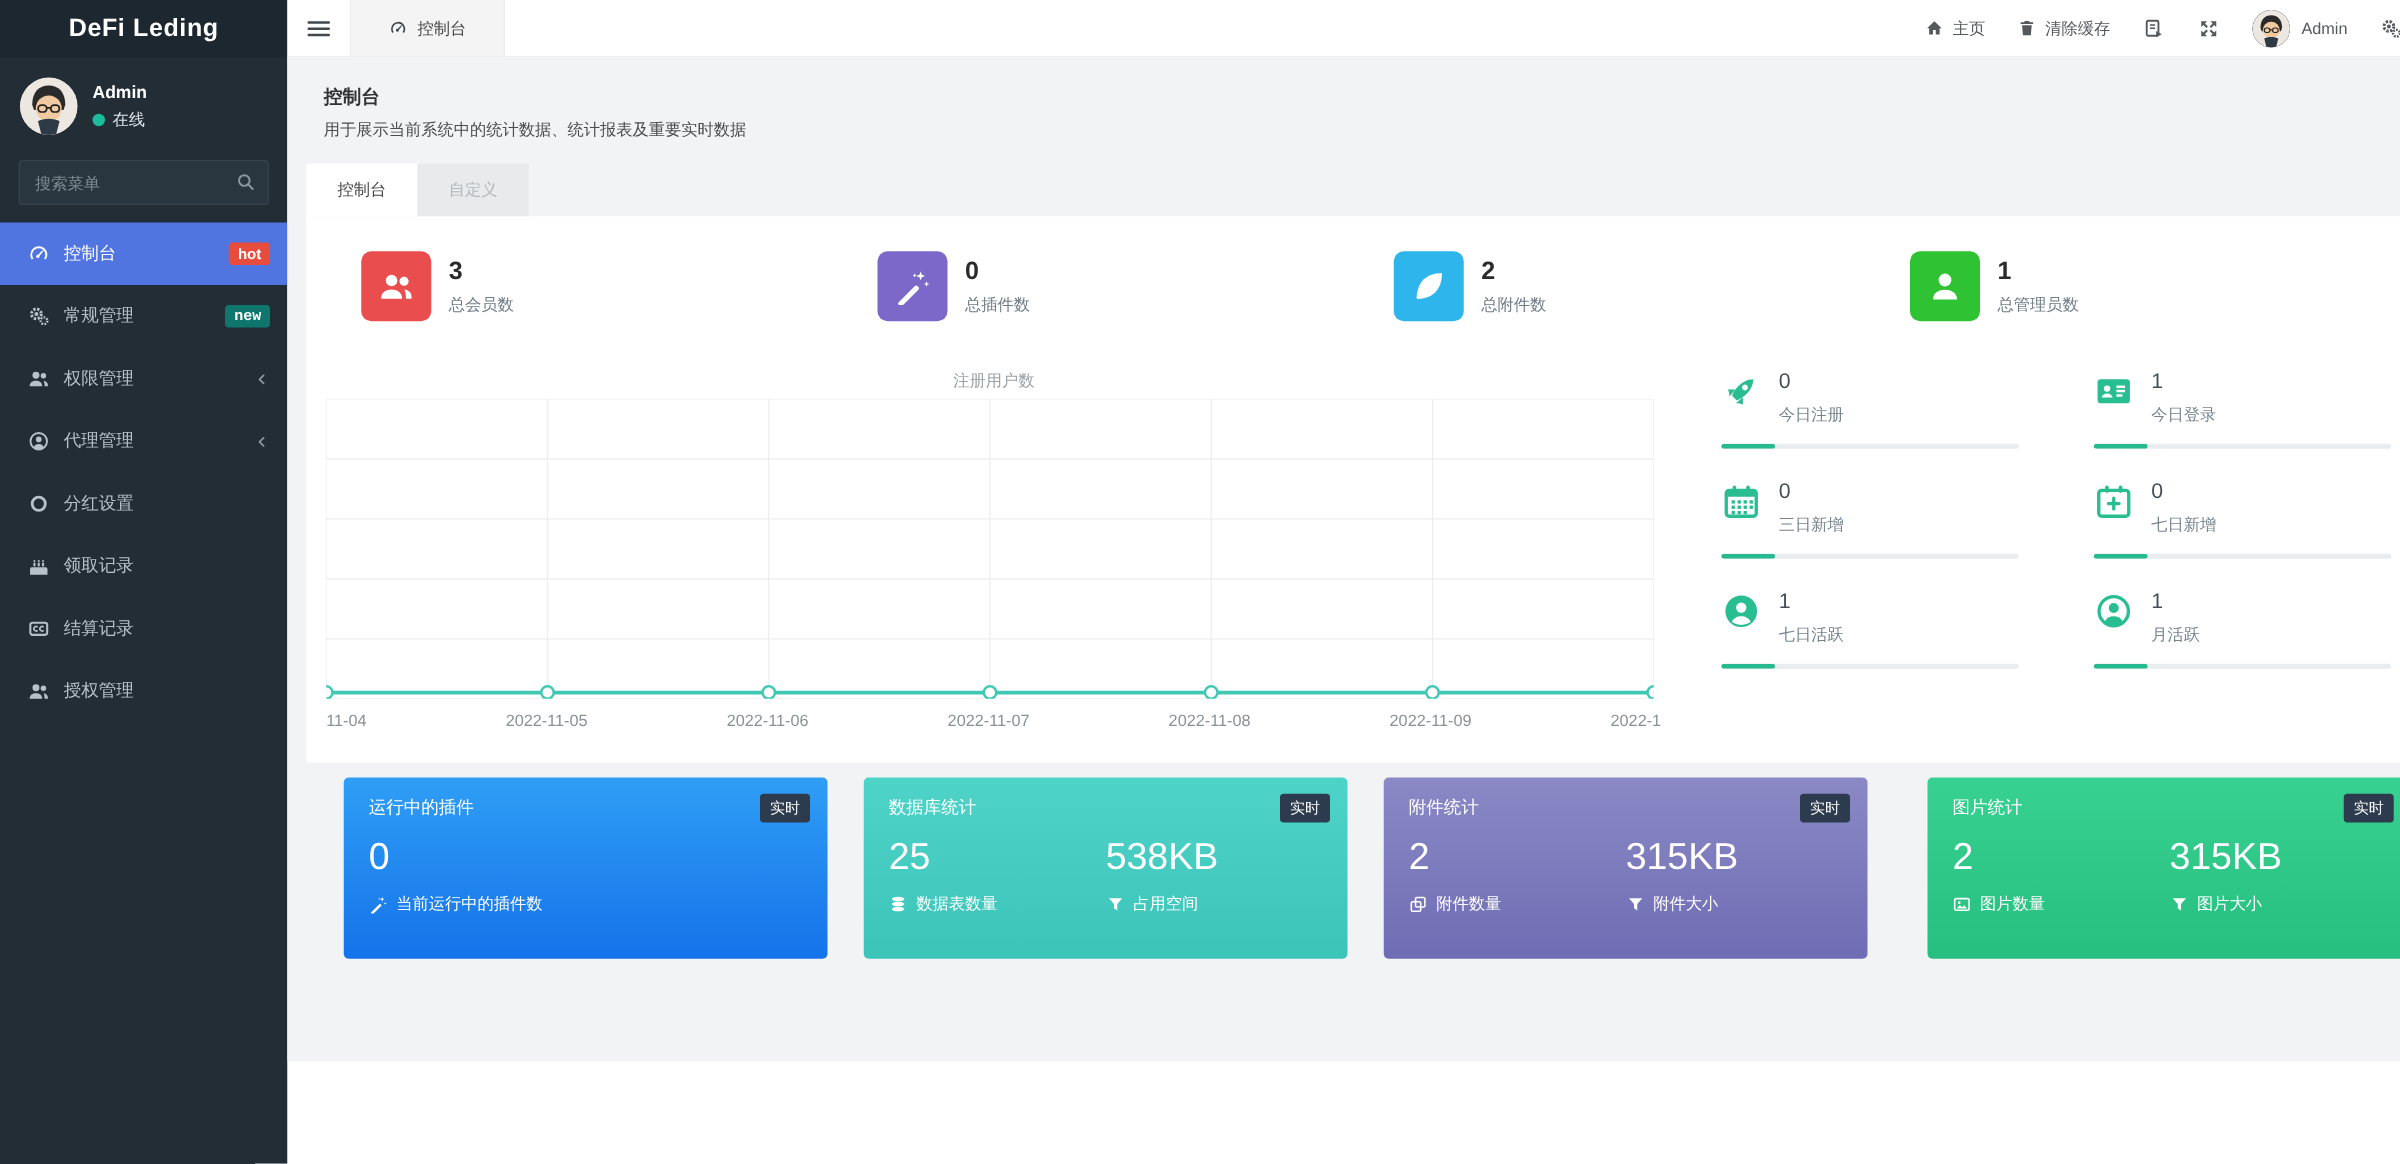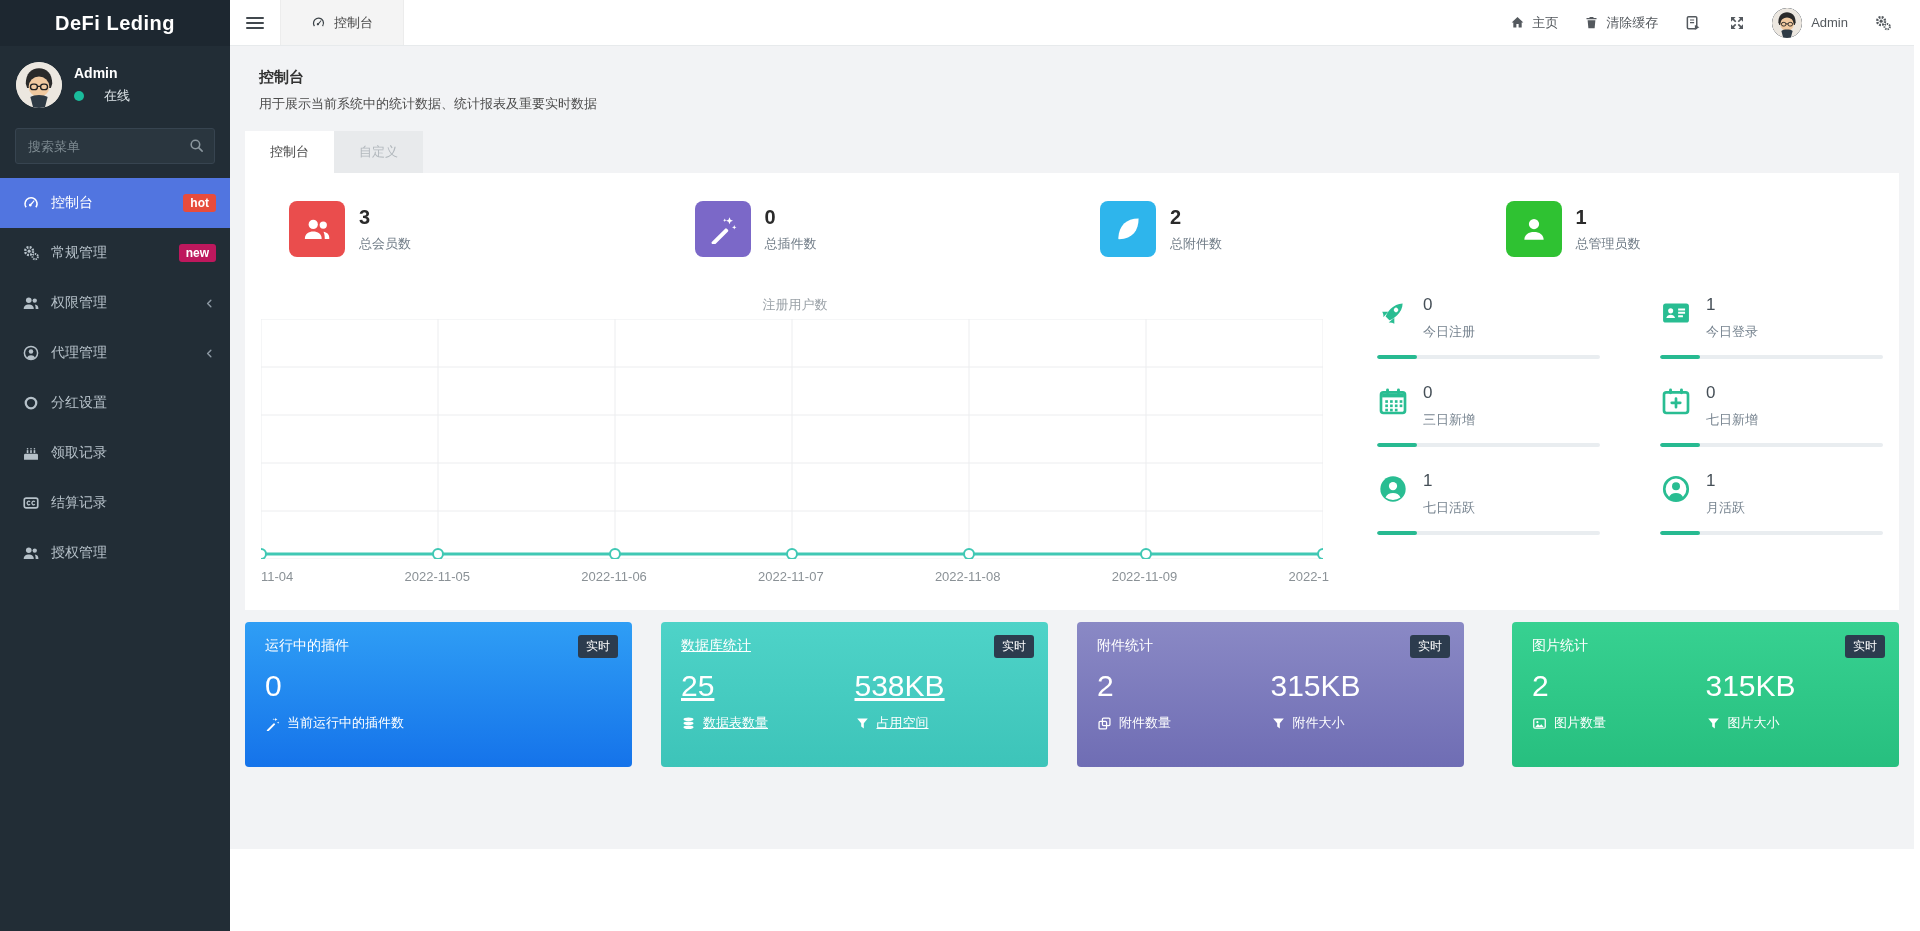--- a/index.html
+++ b/index.html
@@ -6,34 +6,34 @@
   html,body { width:1920px; height:931px; overflow:hidden; }
   body { font-family:"Liberation Sans","DejaVu Sans",sans-serif; font-size:14px; color:#333; background:#fff; }
   .app { display:flex; width:1608px; height:931px; }
 
   
   .sidebar { width:230px; min-width:230px; height:931px; background:#222d36; display:flex; flex-direction:column; }
   .logo { height:46px; background:#1d2730; color:#fff; font-size:20px; font-weight:bold; display:flex; align-items:center; justify-content:center; letter-spacing:.5px; }
   .user-panel { display:flex; align-items:center; gap:12px; padding:16px 16px 10px 16px; }
   .user-avatar { width:46px; height:46px; border-radius:50%; overflow:hidden; background:#e8e4df; flex:none; }
   .user-name { color:#fff; font-weight:bold; font-size:14px; margin-bottom:6px; }
-  .user-status { color:#dfe6ea; font-size:13px; display:flex; align-items:center; gap:20px; }
+  .user-status { color:#dfe6ea; font-size:13px; display:flex; align-items:center; gap:6px; }
   .status-dot { width:10px; height:10px; border-radius:50%; background:#1abc9c; display:inline-block; }
   .menu-search { margin:10px 15px 14px 15px; position:relative; }
   .menu-search input { width:100%; height:36px; background:#2a363f; border:1px solid #374450; border-radius:3px; color:#cfd8dd; font-size:13px; padding:0 34px 0 12px; outline:none; font-family:inherit; }
   .menu-search input::placeholder { color:#7d8a91; }
   .menu-search .s-ic { position:absolute; right:10px; top:9px; width:17px; height:17px; color:#8b979e; }
   .nav { list-style:none; }
   .nav-item { height:50px; display:flex; align-items:center; padding:0 14px 0 22px; color:#b6c1c9; font-size:14px; cursor:pointer; gap:11px; }
   .nav-item.active { background:#5175e0; color:#fff; }
   .nav-item .n-ic { width:18px; height:18px; flex:none; }
   .nav-item .n-label { flex:1; }
   .badge { font-size:12px; font-weight:bold; color:#fff; border-radius:3px; padding:2px 7px; line-height:1.2; }
   .badge-hot { background:#e74c3c; }
-  .badge-new { background:#be185d; }
+  .badge-new { background:#0f766e;font-family:Liberation Mono, monospace; }
   .chev { width:13px; height:13px; color:#8d99a3; }
 
   
   .main { flex:1; background:#fff; display:flex; flex-direction:column; }
   .topbar { height:46px; background:#fff; border-bottom:1px solid #e7eaec; display:flex; align-items:stretch; }
   .burger { width:50px; display:flex; align-items:center; justify-content:center; cursor:pointer; }
   .burger .bars { width:18px; }
   .burger .bars span { display:block; height:2px; background:#41484e; margin:3px 0; border-radius:1px; }
   .top-tab { display:flex; align-items:center; gap:8px; background:#f4f4f4; border-left:1px solid #ececec; border-right:1px solid #ececec; padding:0 30px; font-size:13px; color:#444; cursor:pointer; }
   .top-tab .t-ic { width:15px; height:15px; color:#3c4348; }
@@ -77,22 +77,22 @@
   .mini { padding-bottom:0; }
   .mini-top { display:flex; gap:14px; }
   .mini-ic { width:32px; height:32px; color:#29bd92; flex:none; margin-top:2px; }
   .mini-val { font-size:17px; color:#454f57; }
   .mini-lbl { font-size:13px; color:#76838f; margin-top:8px; }
   .mini-bar { height:4px; background:#e9edf0; border-radius:2px; margin-top:14px; overflow:hidden; }
   .mini-bar > span { display:block; height:100%; background:#27ba91; border-radius:2px; }
 
   .cards-row { display:flex; gap:29px; margin-top:12px; }
   .bcard { width:387px; height:145px; border-radius:4px; color:#fff; padding:15px 20px; position:relative; }
-  .bcard-1 { background:linear-gradient(180deg,#2f9ef5 0%,#1573ea 100%); }
-  .bcard-2 { background:linear-gradient(180deg,#4ed3c8 0%,#3dc4b9 100%);text-decoration:underline; }
+  .bcard-1 { background:linear-gradient(180deg,#2f9ef5 0%,#1573ea 100%);margin-left:30px; }
+  .bcard-2 { background:linear-gradient(180deg,#4ed3c8 0%,#3dc4b9 100%); }
   .bcard-3 { background:linear-gradient(180deg,#8a89c5 0%,#6f6db4 100%); }
   .bcard-4 { background:linear-gradient(180deg,#37d191 0%,#27bf7f 100%);margin-left:19px; }
   .bcard-title { font-size:14px; }
   .rt-badge { position:absolute; right:14px; top:13px; background:#2c3c4e; color:#fff; font-size:12px; padding:3px 8px; border-radius:3px; }
   .bcard-big { font-size:30px; font-weight:normal; margin-top:14px; line-height:1.1; }
   .bcard-foot { display:flex; align-items:center; gap:7px; font-size:13px; margin-top:12px; }
   .bcard-foot svg { width:15px; height:15px; }
   .bcard-cols { display:flex; }
   .bcard-col { width:50%; }
 

